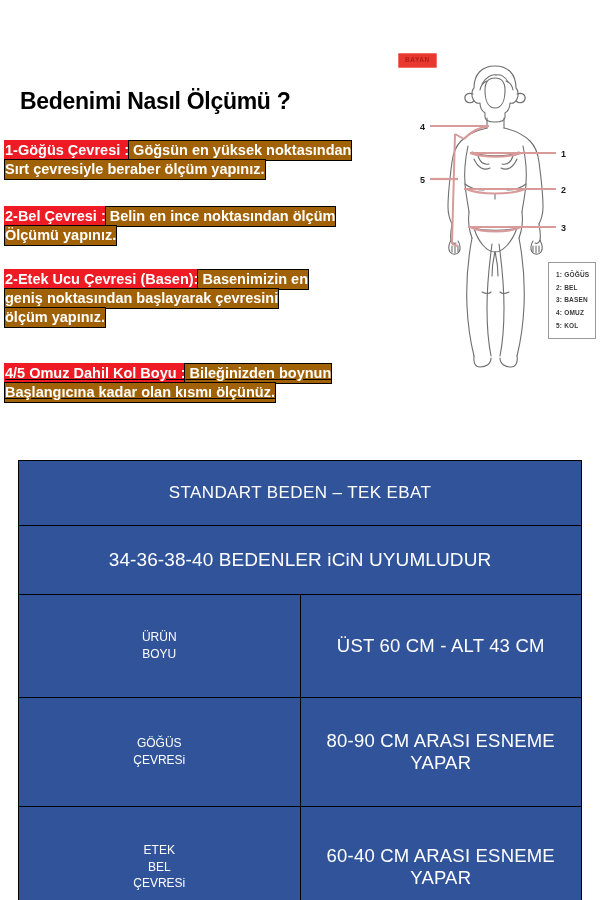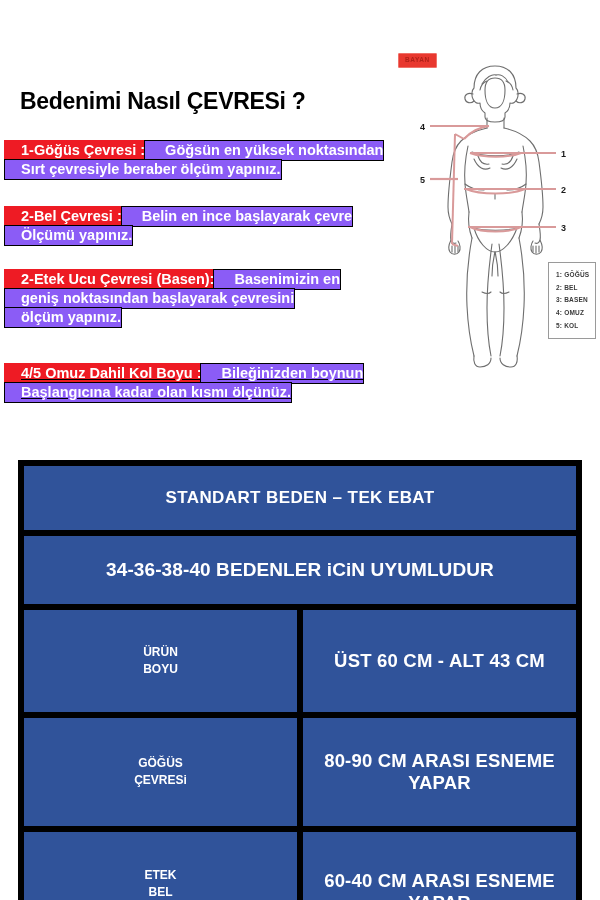--- a/index.html
+++ b/index.html
@@ -40,29 +40,29 @@
   }
   .instruction-line {
     display: block;
     font-size: 14.5px;
     font-weight: bold;
     line-height: 1.32;
     white-space: nowrap;
   }
   .instruction-line .hl-red,
   .instruction-line .hl-black {
-    padding: 1px 0 2px 16px;
+    padding: 1px 0 2px 0;
   }
   .hl-red {
     background: #ee1b24;
     color: #ffffff;
     box-shadow: 0 0 0 1px #ee1b24;
   }
   .hl-black {
-    background: #8b5cf6;
+    background: #a16207;
     color: #ffffff;
     box-shadow: 0 0 0 1px #000000;
     margin-top: 12px;
   }
 
   #block-1 { top: 141px; }
   #block-2 { top: 207px; }
   #block-3 { top: 270px; }
   #block-4 { top: 364px; text-decoration: underline; }
 
@@ -119,25 +119,25 @@
   
   #size-table {
     position: absolute;
     left: 18px;
     top: 460px;
     width: 564px;
     border-collapse: collapse;
     table-layout: fixed;
   }
   #size-table td {
-    border: 6px solid #000000;
+    border: 1px solid #000000;
     color: #ffffff;
     text-align: center;
     vertical-align: middle;
-    font-weight: bold;
+    font-weight: normal;
     background: #30539a;
   }
   td.orange-cell {
     background: #c25911;
     font-size: 17px;
     height: 62px;
     letter-spacing: 0.4px;
   }
   td.compat-cell {
     font-size: 19px;
@@ -157,29 +157,29 @@
   }
   tr.r1 td { height: 62px; }
   tr.r2 td { height: 68px; }
   tr.r3 td { height: 80px; }
 </style>
 </head>
 <body>
 
 <div id="top-section">
 
-  <div id="page-title">Bedenimi Nasıl ÇEVRESi ?</div>
+  <div id="page-title">Bedenimi Nasıl Ölçümü ?</div>
 
   <div class="instruction-block" id="block-1">
     <span class="instruction-line"><span class="hl-red">1-Göğüs Çevresi :</span><span class="hl-black"> Göğsün en yüksek noktasından</span></span>
     <span class="instruction-line"><span class="hl-black">Sırt çevresiyle beraber ölçüm yapınız.</span></span>
   </div>
 
   <div class="instruction-block" id="block-2">
-    <span class="instruction-line"><span class="hl-red">2-Bel Çevresi :</span><span class="hl-black"> Belin en ince başlayarak çevre</span></span>
+    <span class="instruction-line"><span class="hl-red">2-Bel Çevresi :</span><span class="hl-black"> Belin en ince noktasından ölçüm</span></span>
     <span class="instruction-line"><span class="hl-black">Ölçümü yapınız.</span></span>
   </div>
 
   <div class="instruction-block" id="block-3">
     <span class="instruction-line"><span class="hl-red">2-Etek Ucu Çevresi (Basen):</span><span class="hl-black"> Basenimizin en</span></span>
     <span class="instruction-line"><span class="hl-black">geniş noktasından başlayarak çevresini</span></span>
     <span class="instruction-line"><span class="hl-black">ölçüm yapınız.</span></span>
   </div>
 
   <div class="instruction-block" id="block-4">

